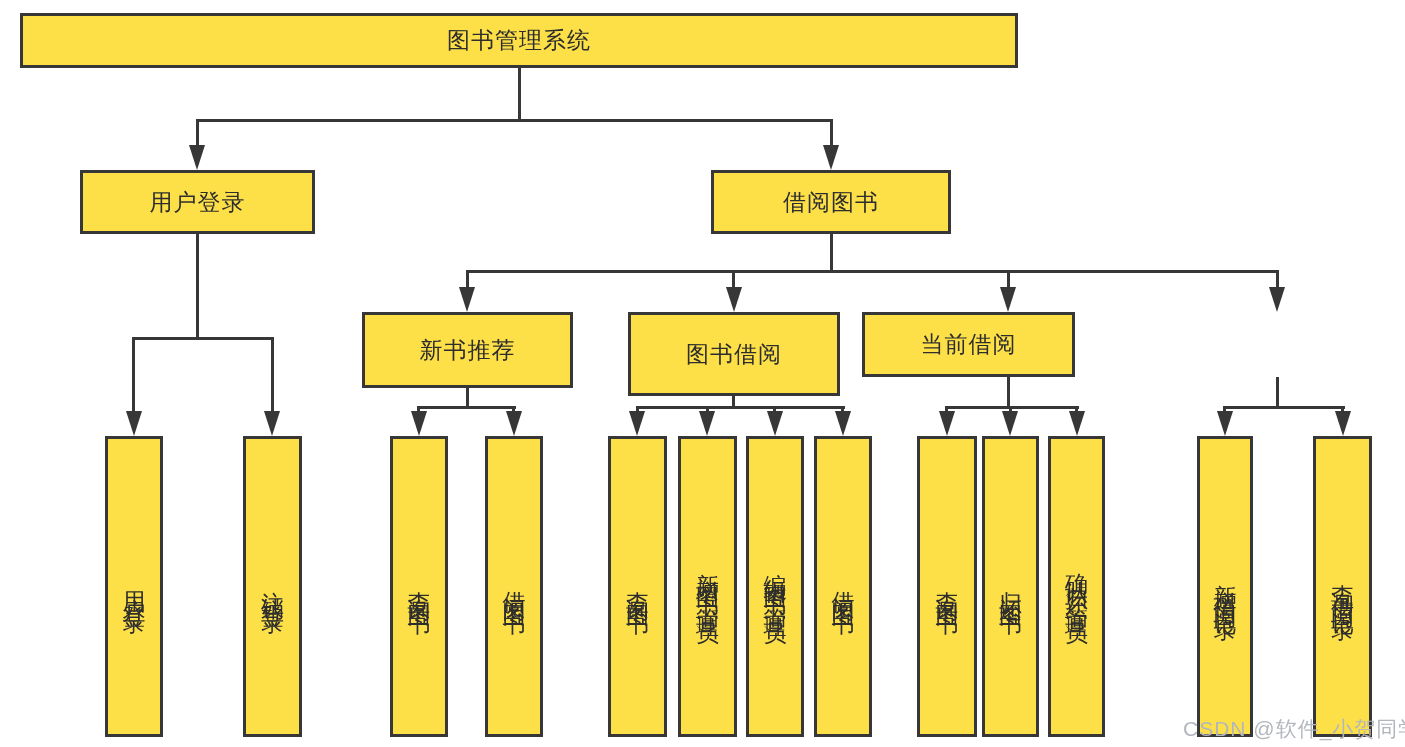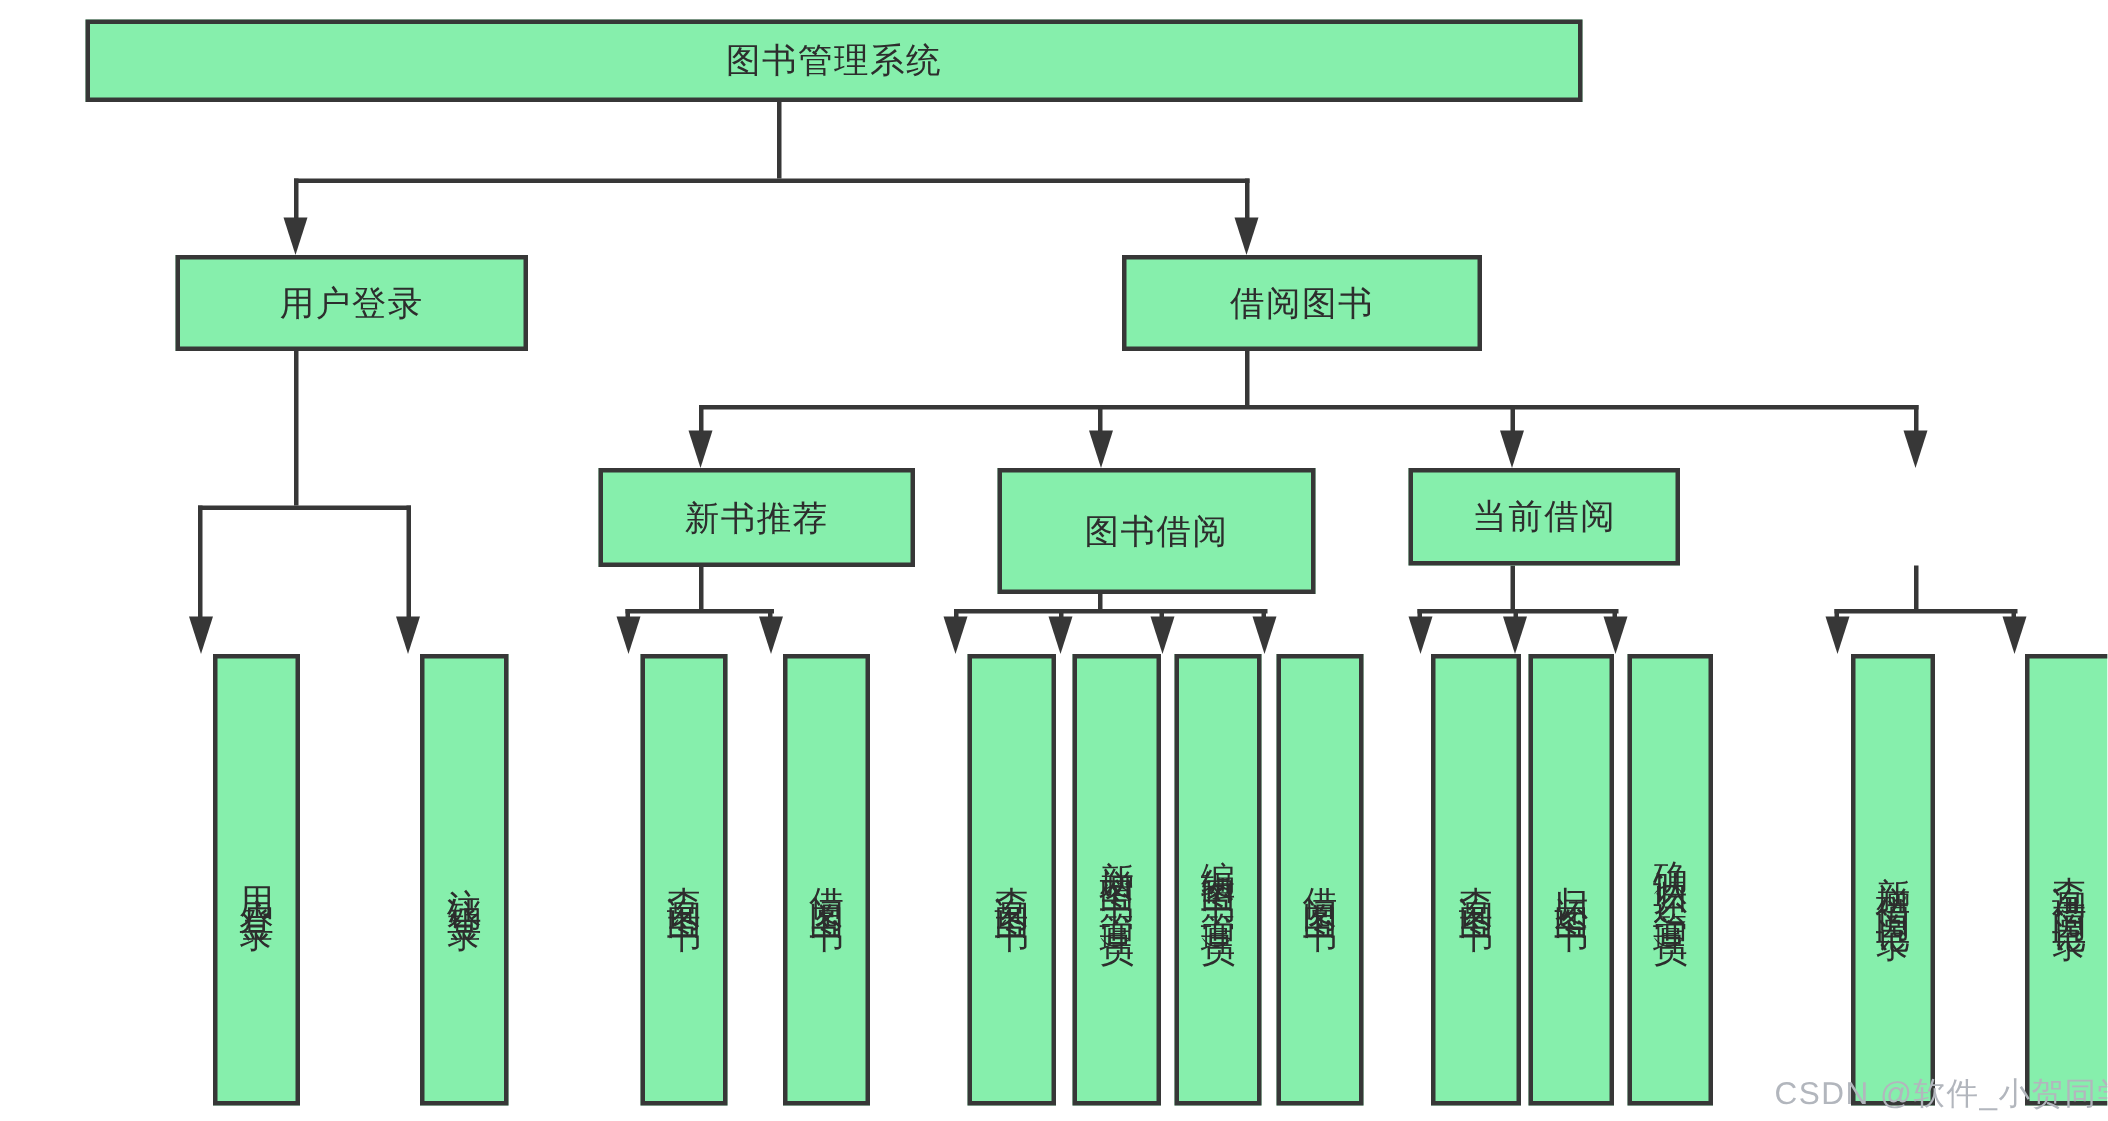--- a/index.html
+++ b/index.html
@@ -5,27 +5,26 @@
   html,body{margin:0;padding:0;background:#ffffff;}
   #canvas{
     position:relative;
     width:1405px;height:747px;
     background:#ffffff;
     font-family:"Liberation Sans",sans-serif;
     overflow:hidden;
   }
   .box{
     position:absolute;
-    background:#86efac;
+    background:#fde047;
     border:3px solid #373737;
     box-sizing:border-box;
     display:flex;align-items:center;justify-content:center;
     color:#2d2d2d;
     z-index:2;
-    margin-left:37px;
   }
   .box.h{font-size:23px;letter-spacing:1px;white-space:nowrap;}
   .box.v{
     writing-mode:vertical-lr;
     font-size:23px;
     letter-spacing:7px;
     line-height:1;
     padding:6px 0;
     text-align:center;
   }
@@ -109,23 +108,23 @@
   <div class="line" style="left:1223px;top:406px;width:3px;height:8px"></div>
   <div class="arrow" style="left:1217px;top:411px"></div>
   <div class="line" style="left:1341px;top:406px;width:3px;height:8px"></div>
   <div class="arrow" style="left:1335px;top:411px"></div>
 
   <div class="box h" style="left:20px;top:13px;width:998px;height:55px">图书管理系统</div>
 
   <div class="box h" style="left:80px;top:170px;width:235px;height:64px">用户登录</div>
   <div class="box h" style="left:711px;top:170px;width:240px;height:64px">借阅图书</div>
 
-  <div class="box h" style="left:362px;top:312px;width:211px;height:66px">新书推荐</div>
+  <div class="box h" style="left:362px;top:312px;width:211px;height:76px">新书推荐</div>
   <div class="box h" style="left:628px;top:312px;width:212px;height:84px">图书借阅</div>
-  <div class="box h" style="left:902px;top:312px;width:181px;height:65px">当前借阅</div>
+  <div class="box h" style="left:862px;top:312px;width:213px;height:65px">当前借阅</div>
 
   <div class="box v" style="left:105px;top:436px;width:58px;height:301px">用户登录</div>
   <div class="box v" style="left:243px;top:436px;width:59px;height:301px">注销登录</div>
 
   <div class="box v" style="left:390px;top:436px;width:58px;height:301px">查询图书</div>
   <div class="box v" style="left:485px;top:436px;width:58px;height:301px">借阅图书</div>
 
   <div class="box v" style="left:608px;top:436px;width:59px;height:301px">查询图书</div>
   <div class="box v" style="left:678px;top:436px;width:59px;height:301px">新增图书（管理员）</div>
   <div class="box v" style="left:746px;top:436px;width:58px;height:301px">编辑图书（管理员）</div>

